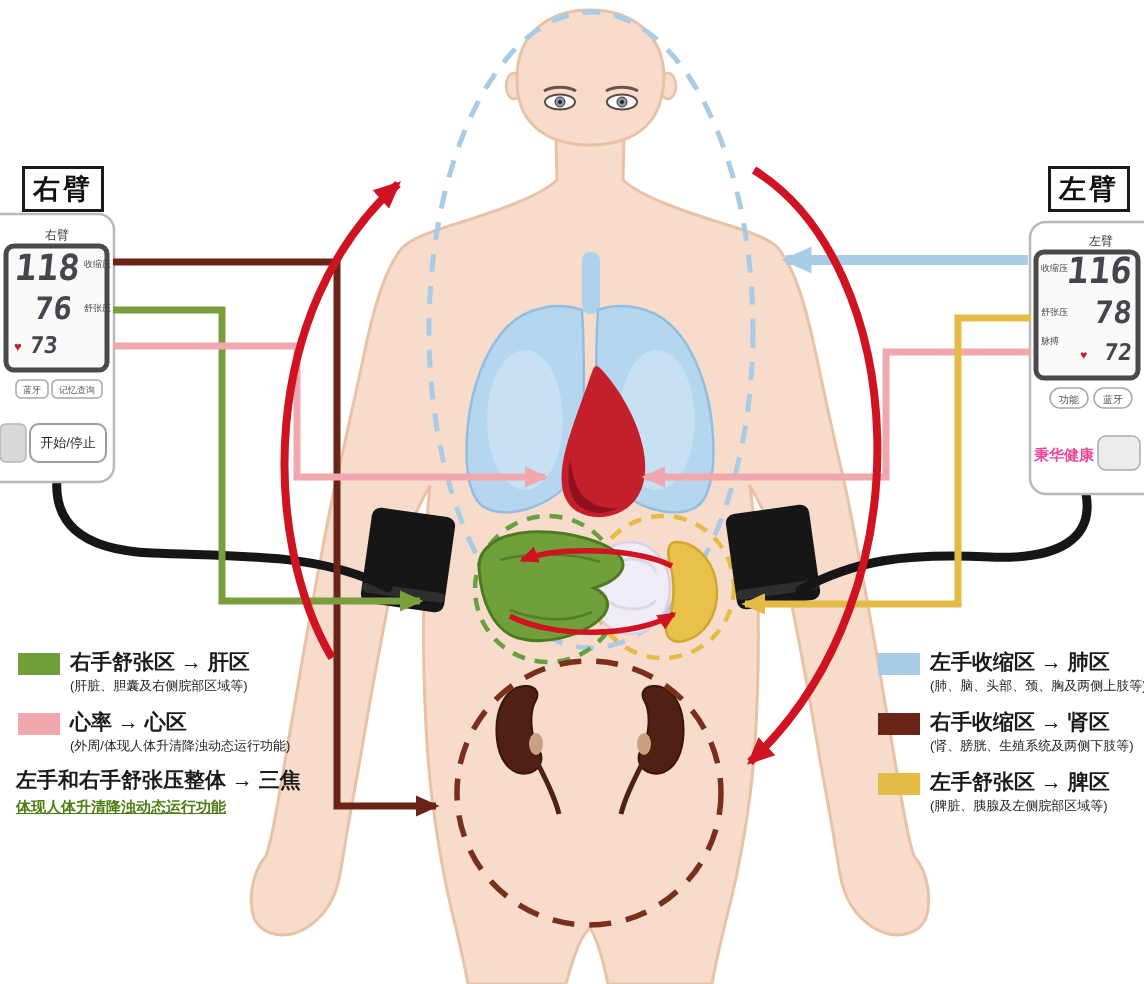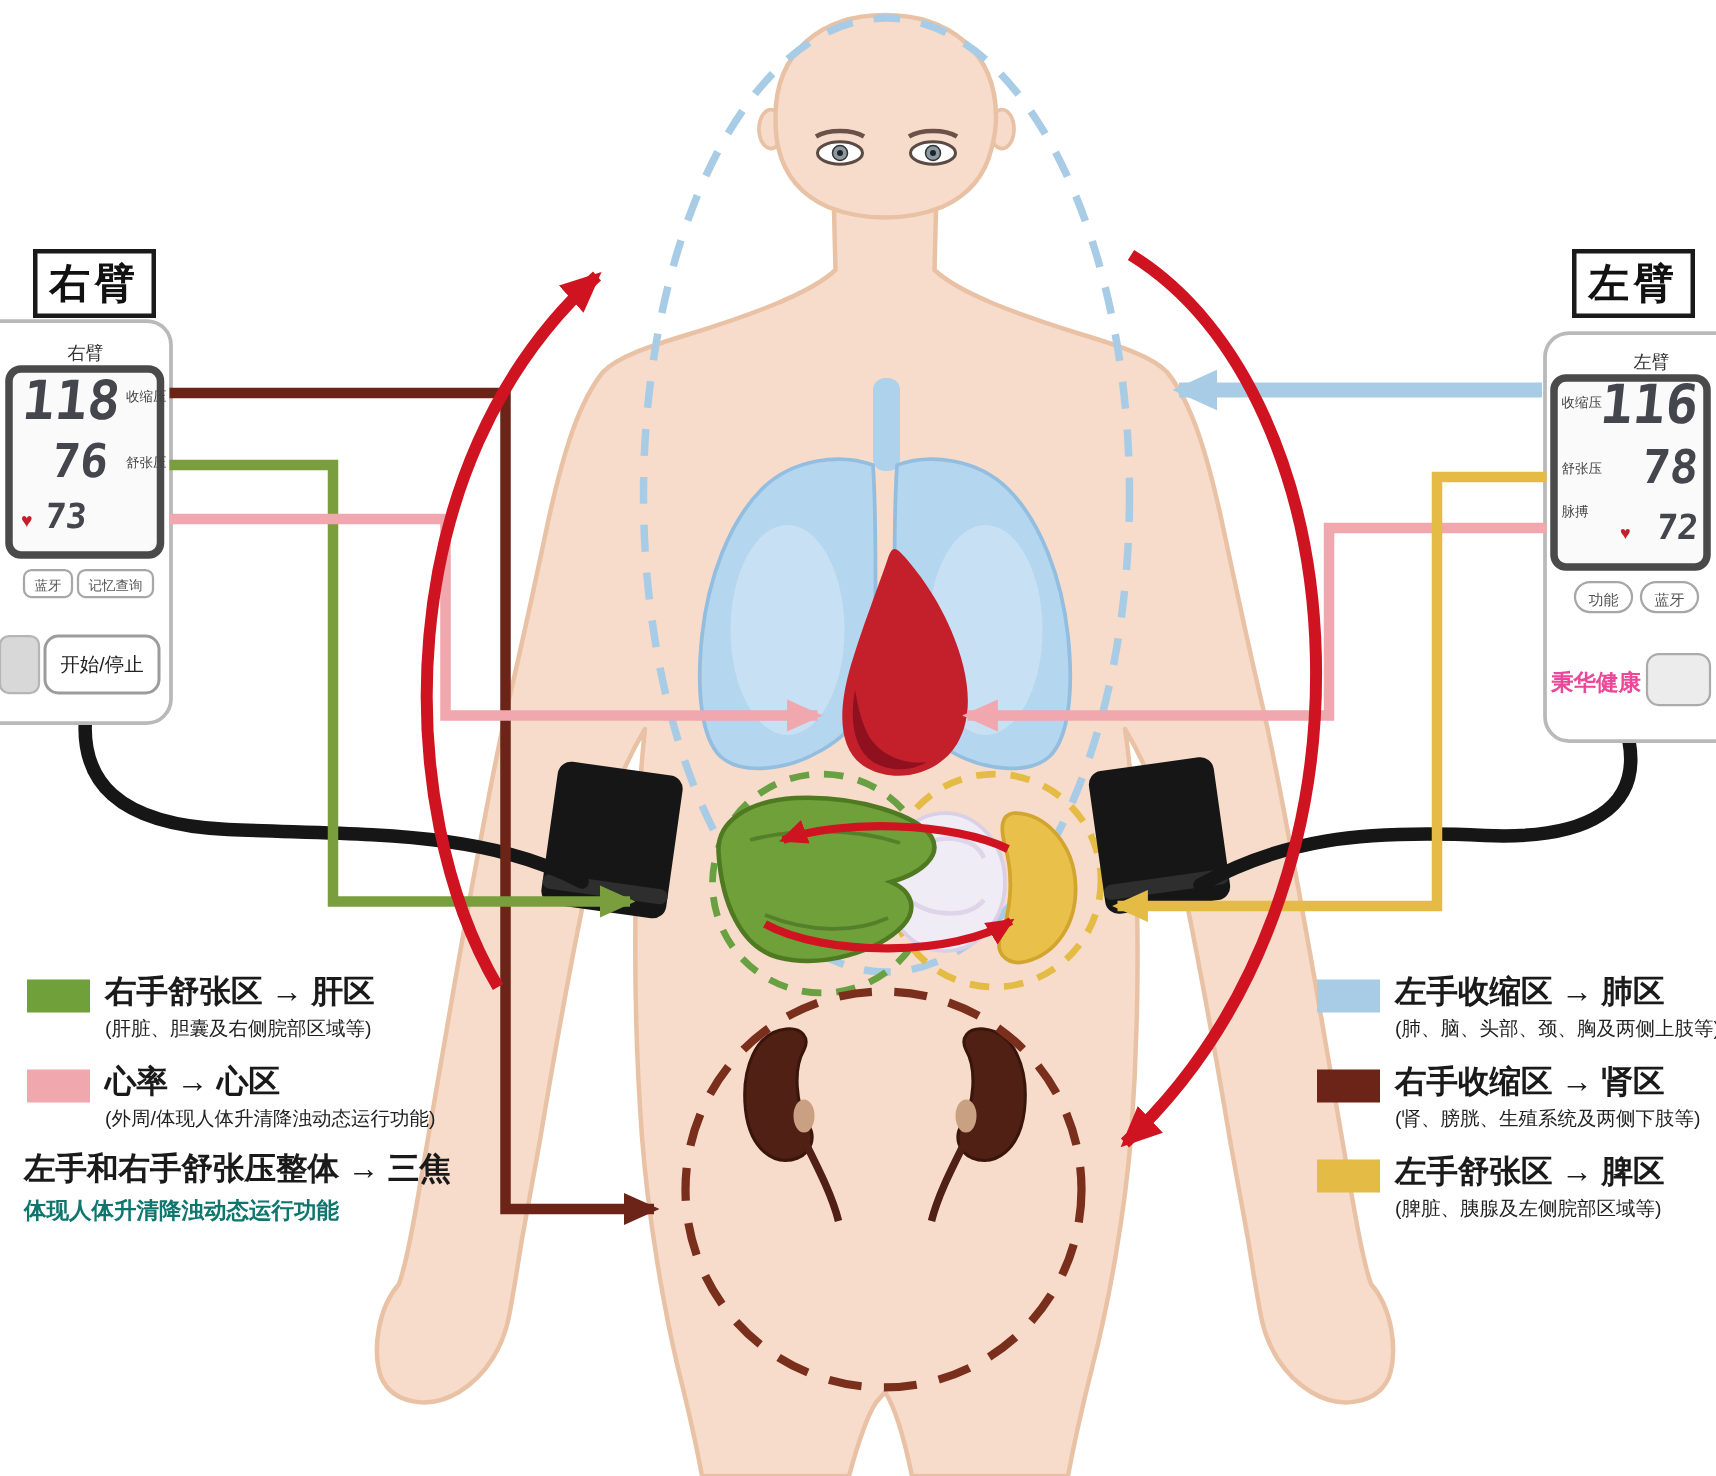--- a/index.html
+++ b/index.html
@@ -8,21 +8,21 @@
   #scene{position:absolute;left:0;top:0;z-index:1;}
   .ovl{position:absolute;z-index:5;white-space:nowrap;}
   .arm-tag{width:76px;height:40px;border:3px solid #1a1a1a;background:#fff;
            font-size:27px;line-height:40px;text-align:center;letter-spacing:3px;color:#111;font-weight:bold;}
   .lcd{font-family:"DejaVu Sans Mono",monospace;font-weight:bold;color:#45454e;
        transform:skewX(-6deg);line-height:1;}
   .tinylbl{font-size:9px;color:#444;font-family:Liberation Serif, serif;}
   .devbtn{text-align:center;font-size:9px;color:#555;overflow:hidden;}
   .lg-title{font-size:21px;font-weight:bold;color:#1a1a1a;line-height:1.15;}
   .lg-sub{font-size:13px;color:#222;margin-top:4px;line-height:1.2;}
-  .lg-sub-b{font-size:15px;font-weight:bold;color:#0f766e;margin-top:6px;}
+  .lg-sub-b{font-size:15px;font-weight:bold;color:#4d7c0f;margin-top:6px;text-decoration:underline;}
   .swatch{position:absolute;left:0;top:3px;width:42px;height:22px;}
   .sw-liver{background:#6FA03A;}
   .sw-heart{background:#F0A7AE;}
   .sw-lung{background:#A9CCE6;}
   .sw-kidney{background:#6B2417;}
   .sw-spleen{background:#E4BC45;}
   .lg-text{margin-left:52px;}
 </style>
 </head>
 <body>

